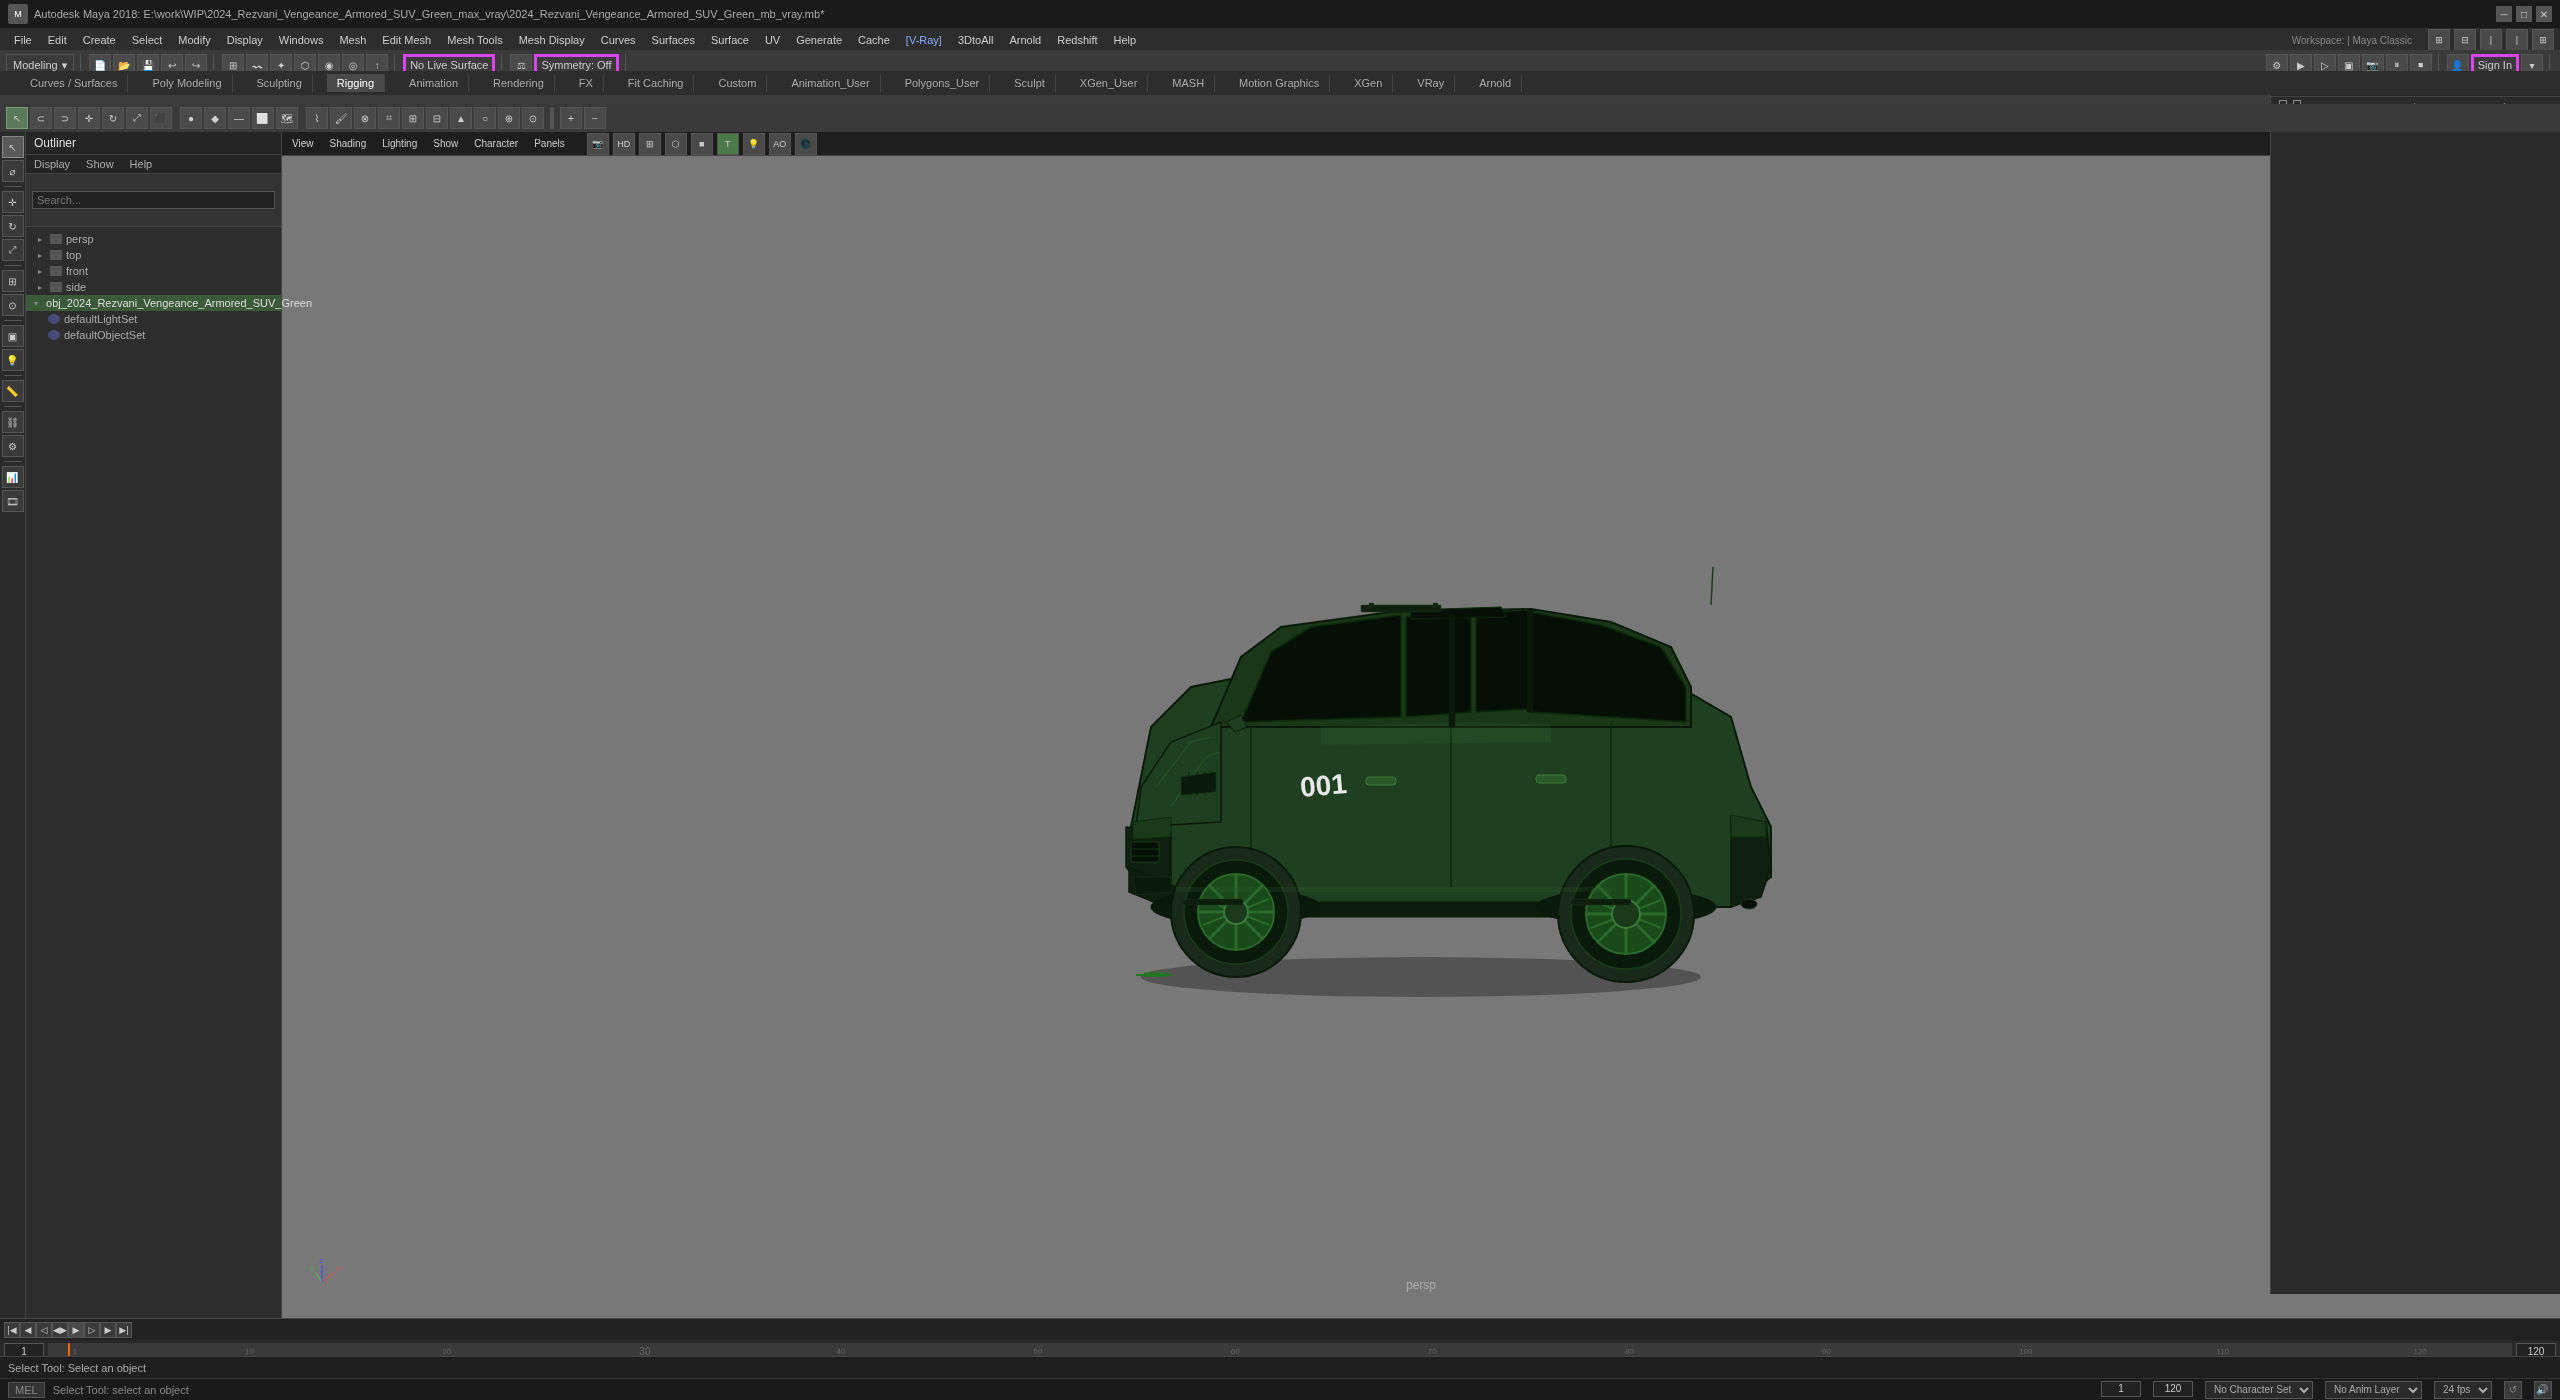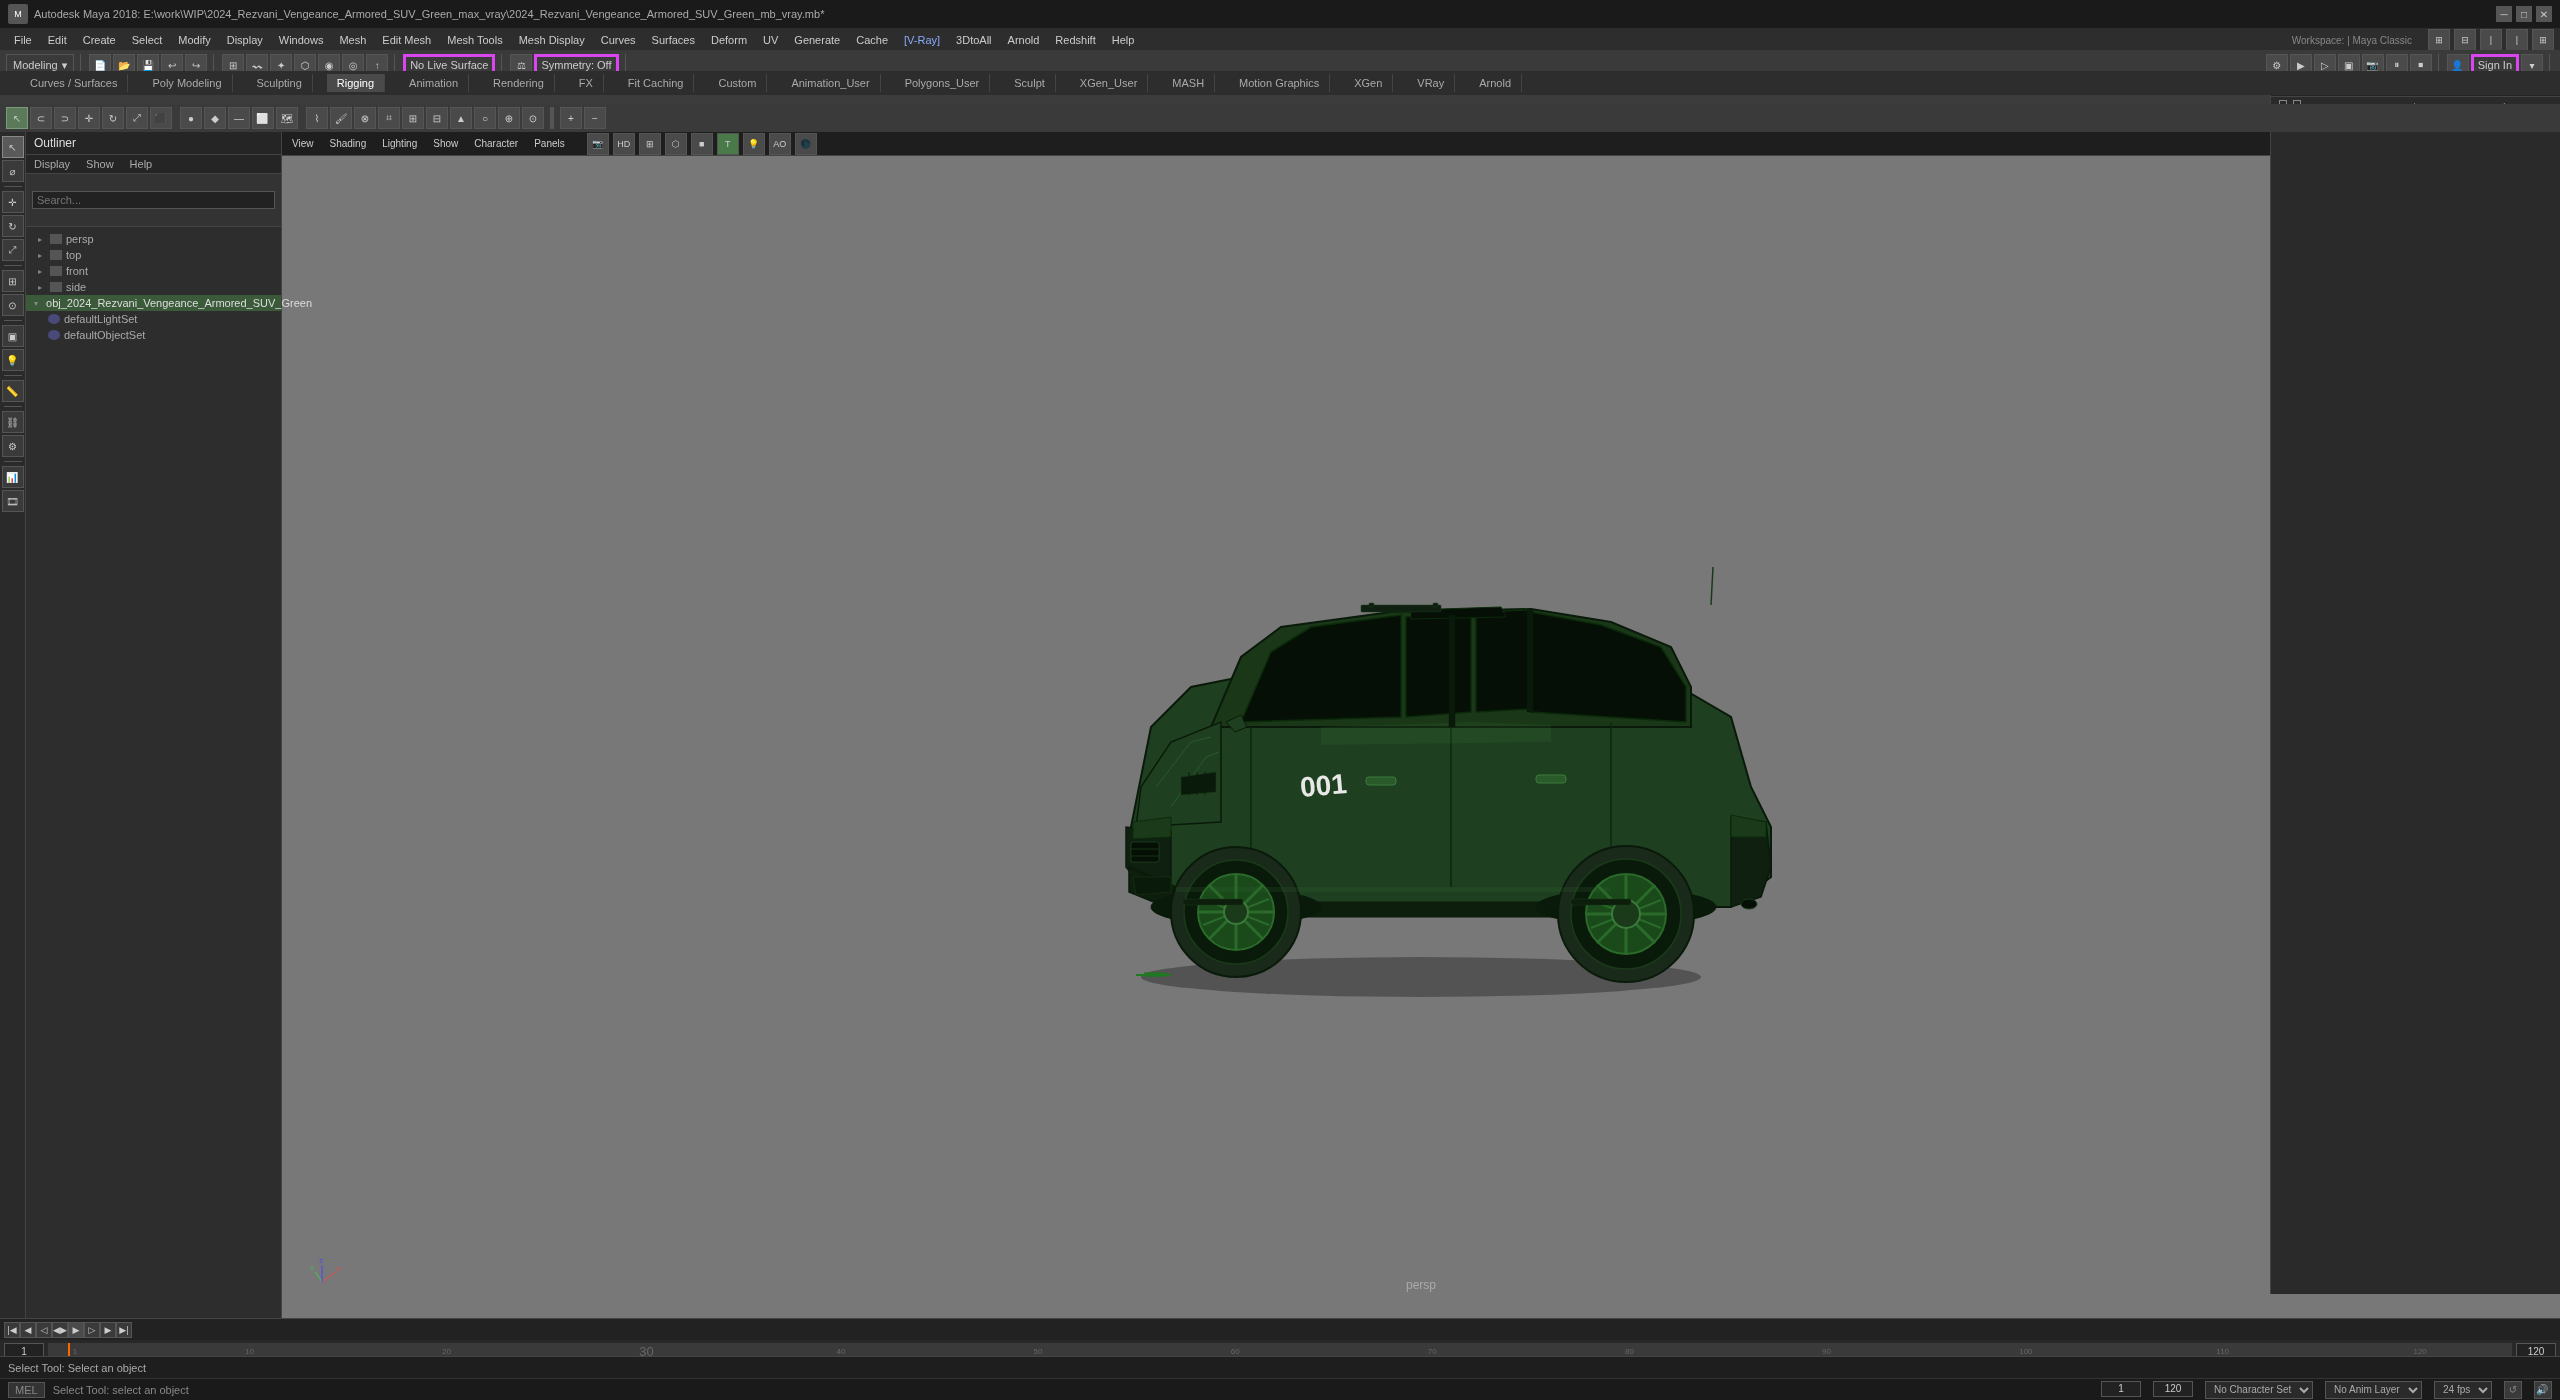--- a/index.html
+++ b/index.html
@@ -496,21 +496,21 @@
   <span class="menu-item">Select</span>
   <span class="menu-item">Modify</span>
   <span class="menu-item">Display</span>
   <span class="menu-item">Windows</span>
   <span class="menu-item">Mesh</span>
   <span class="menu-item">Edit Mesh</span>
   <span class="menu-item">Mesh Tools</span>
   <span class="menu-item">Mesh Display</span>
   <span class="menu-item">Curves</span>
   <span class="menu-item">Surfaces</span>
-  <span class="menu-item">Deform</span>
+  <span class="menu-item">Surface</span>
   <span class="menu-item">UV</span>
   <span class="menu-item">Generate</span>
   <span class="menu-item">Cache</span>
   <span class="menu-item" style="color:#88aaff;">[V-Ray]</span>
   <span class="menu-item">3DtoAll</span>
   <span class="menu-item">Arnold</span>
   <span class="menu-item">Redshift</span>
   <span class="menu-item">Help</span>
   <div style="flex:1"></div>
   <span class="menu-item" style="color:#888; font-size:10px;">Workspace: | Maya Classic</span>
@@ -893,21 +893,21 @@
 </div>
 
 <div style="position:absolute; bottom:38px; left:0; right:0; height:22px; background:#282828; z-index:99; display:flex; align-items:center; overflow:hidden;">
   <input class="timeline-input" value="1" style="width: 40px; margin: 0px 4px; background: rgb(34, 34, 34); border: 1px solid rgb(85, 85, 85); color: rgb(204, 204, 204); font-size: 10px; text-align: center;">
   <div style="flex:1; height:16px; background:#3a3a3a; position:relative; overflow:hidden;">
 
     <div style="position:absolute; top:0; left:0; right:0; height:100%; display:flex; align-items:center;">
       <span style="position:absolute; left:1%; font-size:8px; color:#666;">1</span>
       <span style="position:absolute; left:8%; font-size:8px; color:#666;">10</span>
       <span style="position:absolute; left:16%; font-size:8px; color:#666;">20</span>
-      <span style="position:absolute; left:24%; font-size:13px; color:#666;">30</span>
+      <span style="position:absolute; left:24%; font-size:10px; color:#666;">30</span>
       <span style="position:absolute; left:32%; font-size:8px; color:#666;">40</span>
       <span style="position:absolute; left:40%; font-size:8px; color:#666;">50</span>
       <span style="position:absolute; left:48%; font-size:8px; color:#666;">60</span>
       <span style="position:absolute; left:56%; font-size:8px; color:#666;">70</span>
       <span style="position:absolute; left:64%; font-size:8px; color:#666;">80</span>
       <span style="position:absolute; left:72%; font-size:8px; color:#666;">90</span>
       <span style="position:absolute; left:80%; font-size:8px; color:#666;">100</span>
       <span style="position:absolute; left:88%; font-size:8px; color:#666;">110</span>
       <span style="position:absolute; left:96%; font-size:8px; color:#666;">120</span>
     </div>

